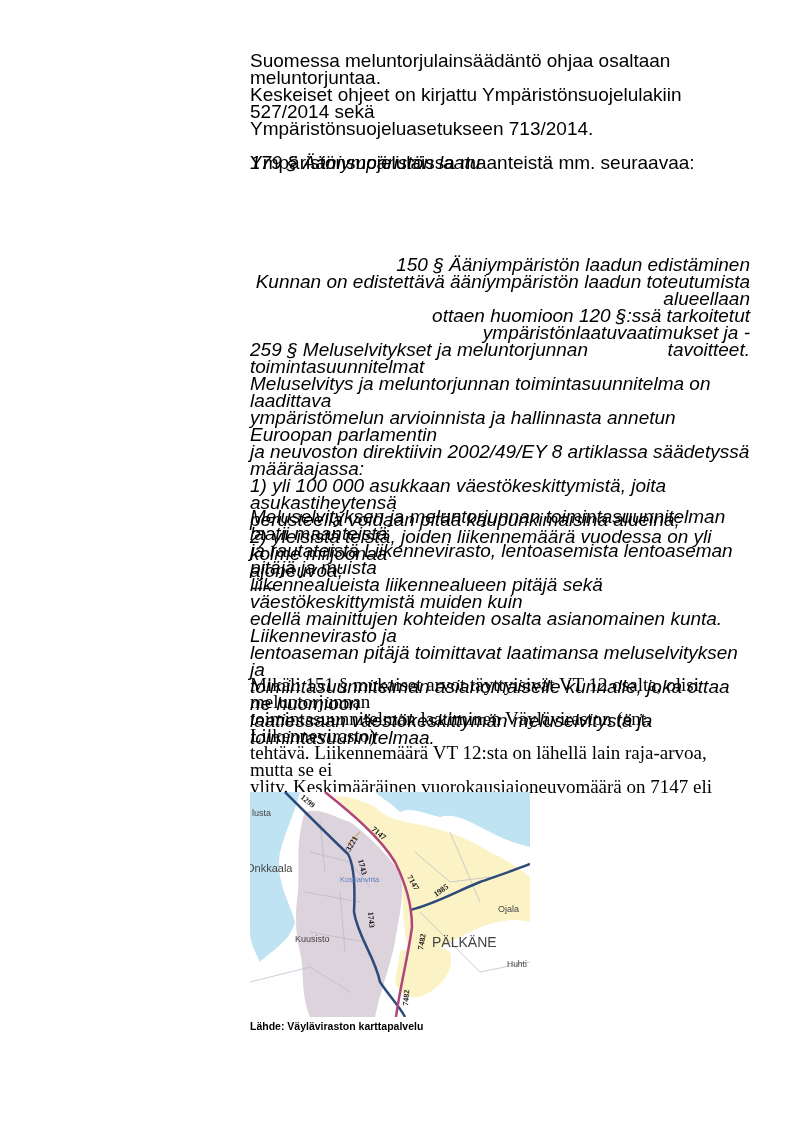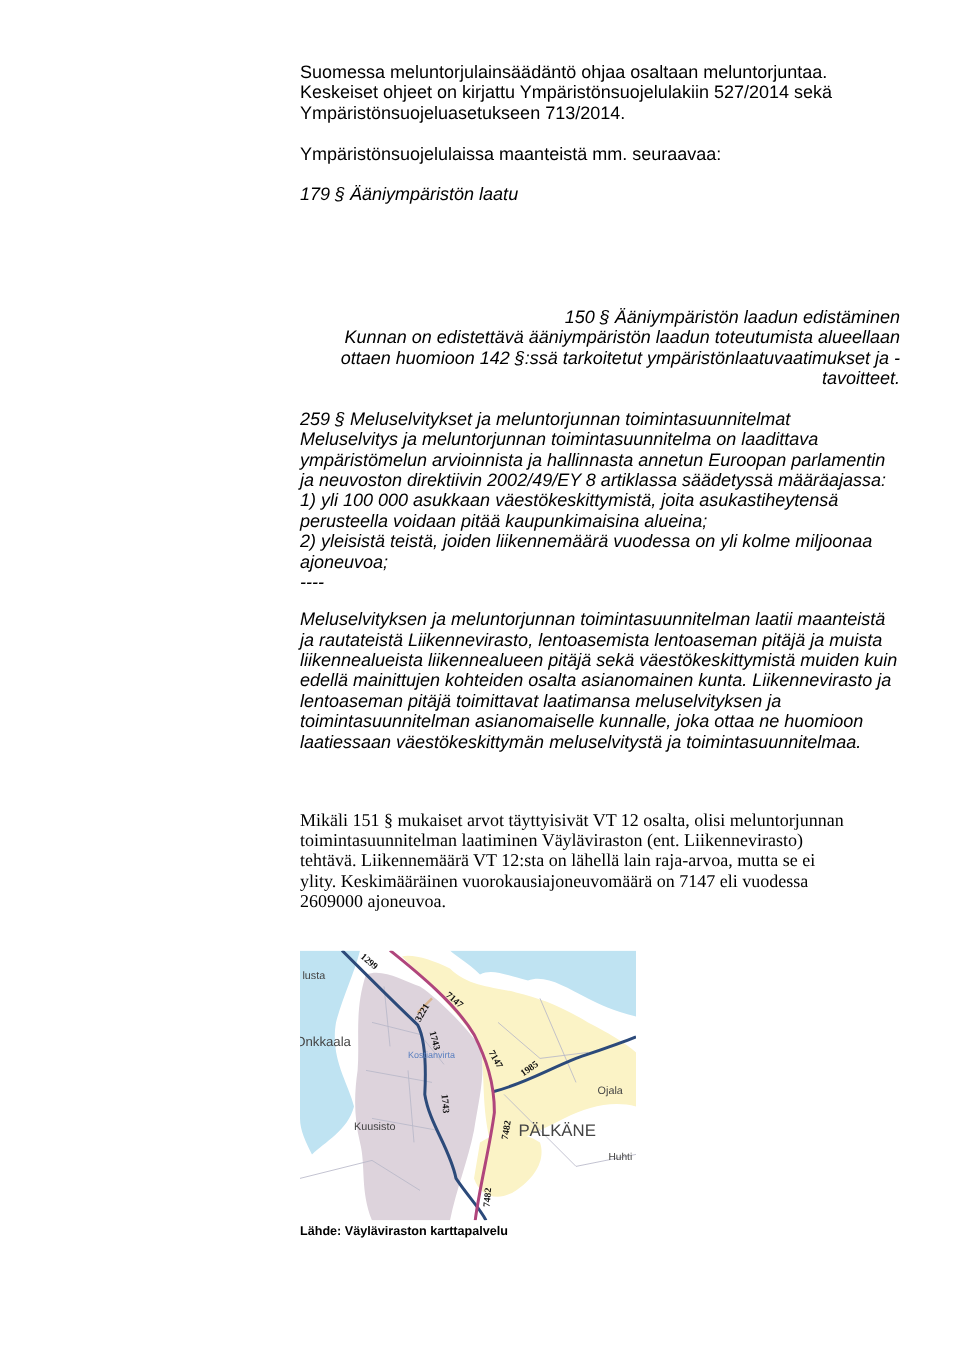--- a/index.html
+++ b/index.html
@@ -1,18 +1,18 @@
 <!DOCTYPE html>
 <html><head>
 <meta charset="utf-8">
 <style>
   html, body { margin:0; padding:0; background:#ffffff; }
   body { width:794px; height:1122px; position:relative; overflow:hidden;
          font-family:"Liberation Sans", sans-serif; color:#000; }
-  .txt { position:absolute; left:250px; width:500px; font-size:15px; line-height:17px; }
+  .txt { position:absolute; left:250px; width:500px; font-size:19px; line-height:17px; }
   .txt p { margin:0; white-space:pre-line; }
   .it { font-style:italic; }
   #map { position:absolute; left:250px; top:792px; width:280px; height:225px; overflow:hidden; }
   #caption { position:absolute; left:250px; top:1020px; font-size:10.5px; line-height:13px;font-weight:bold; }
   .maplabel { font-family:"Liberation Sans", sans-serif; fill:#444; }
   .roadnum { font-family:"Liberation Serif", serif; font-weight:bold; font-size:8px; fill:#111; }
 </style>
 </head>
 <body>
 
@@ -23,21 +23,21 @@
   <p style="margin-top:17px;">Ympäristönsuojelulaissa maanteistä mm. seuraavaa:</p>
 </div>
 
 <div class="txt it" style="top:154px;">
   <p>179 § Ääniympäristön laatu</p>
 </div>
 
 <div class="txt it" style="top:256px;text-align:right;">
   <p>150 § Ääniympäristön laadun edistäminen</p>
   <p>Kunnan on edistettävä ääniympäristön laadun toteutumista alueellaan
-ottaen huomioon 142 §:ssä tarkoitetut ympäristönlaatuvaatimukset ja -
+ottaen huomioon 120 §:ssä tarkoitetut ympäristönlaatuvaatimukset ja -
 tavoitteet.</p>
 </div>
 
 <div class="txt it" style="top:341px;">
   <p>259 § Meluselvitykset ja meluntorjunnan toimintasuunnitelmat</p>
   <p>Meluselvitys ja meluntorjunnan toimintasuunnitelma on laadittava
 ympäristömelun arvioinnista ja hallinnasta annetun Euroopan parlamentin
 ja neuvoston direktiivin 2002/49/EY 8 artiklassa säädetyssä määräajassa:
 1) yli 100 000 asukkaan väestökeskittymistä, joita asukastiheytensä
 perusteella voidaan pitää kaupunkimaisina alueina;

